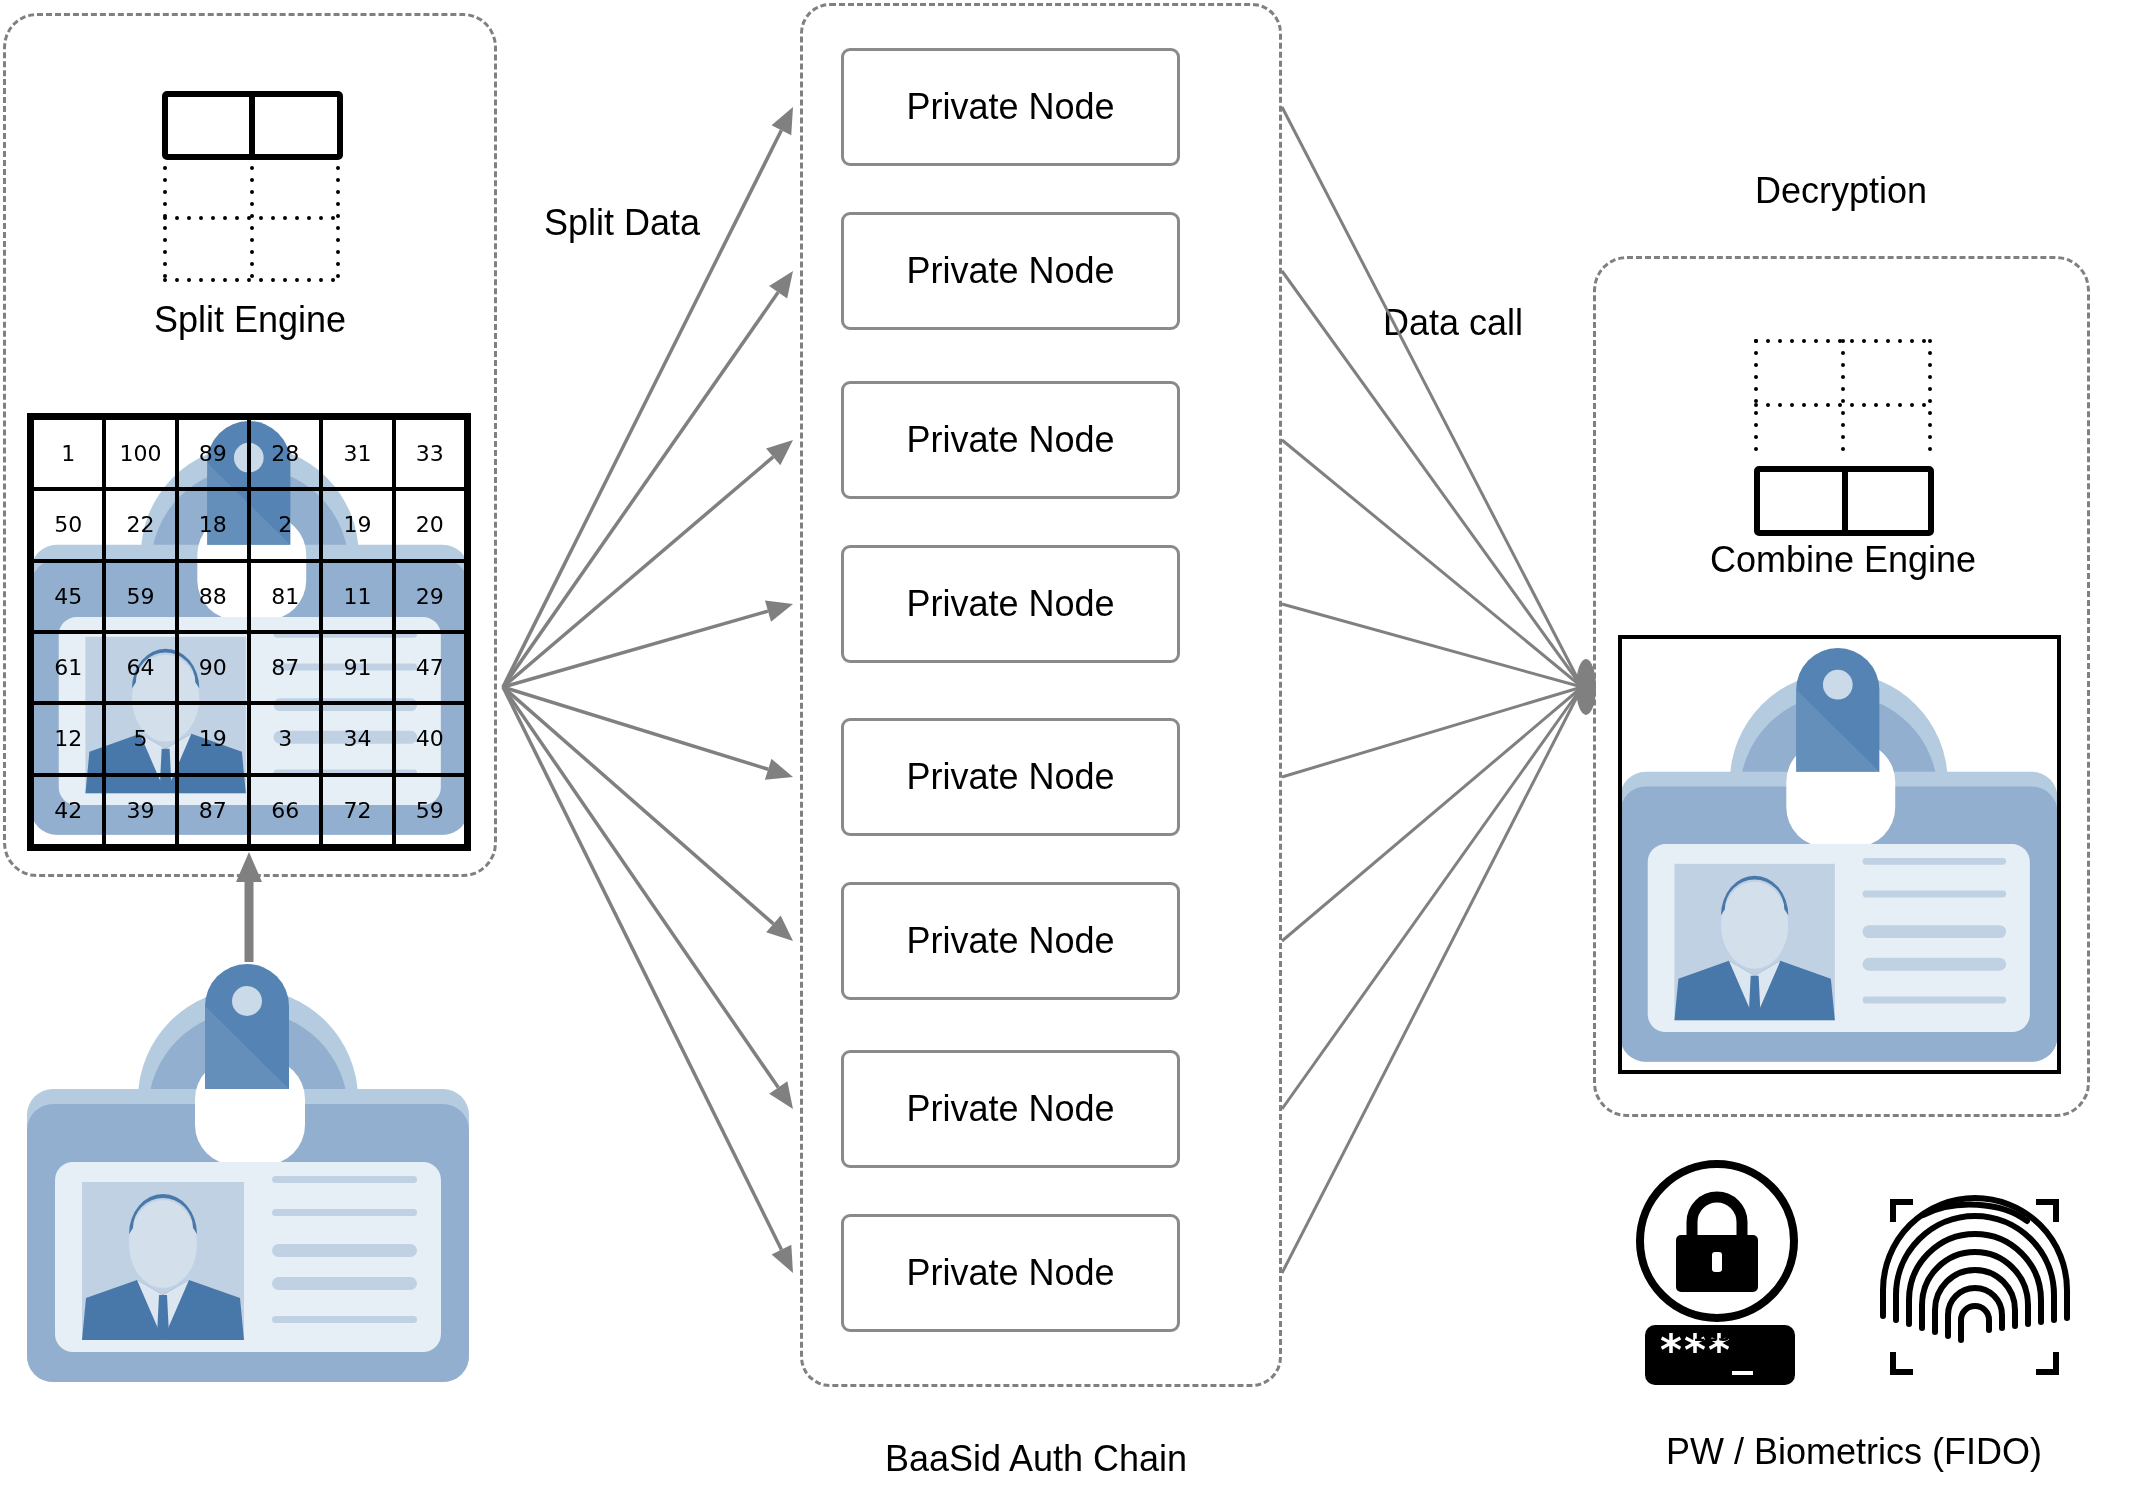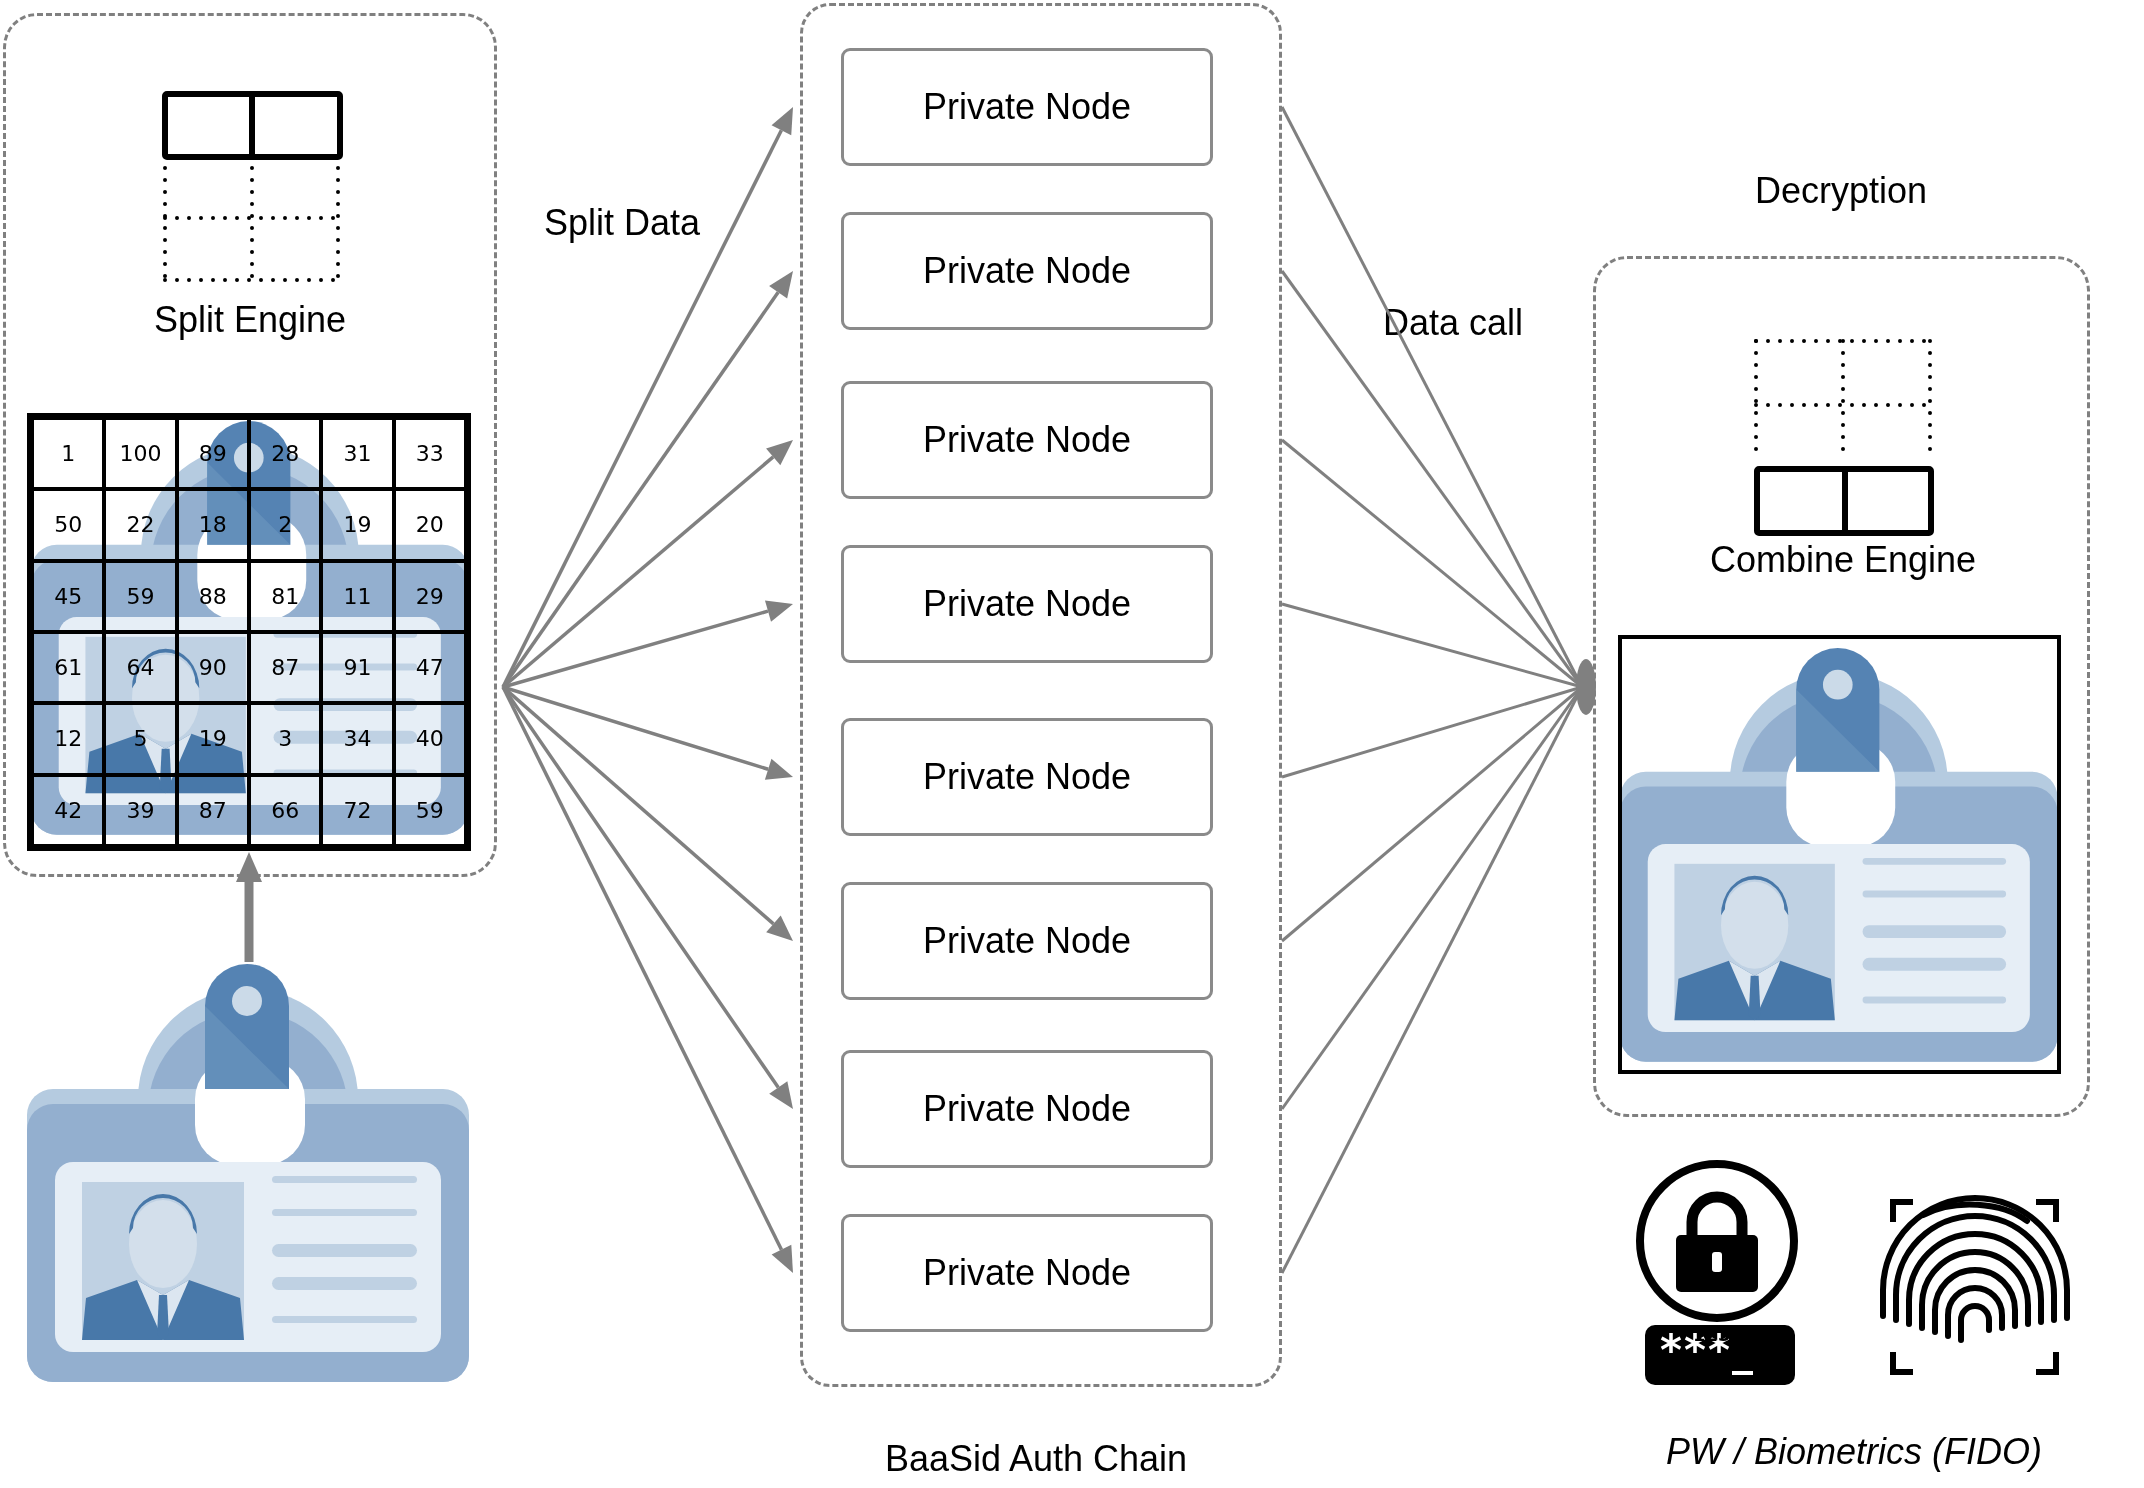--- a/index.html
+++ b/index.html
@@ -1,19 +1,19 @@
 <!DOCTYPE html>
 <html><head>
 <meta charset="utf-8">
 <style>
   html, body { margin: 0; padding: 0; background: #ffffff; }
   body { width: 2144px; height: 1488px; position: relative; overflow: hidden; font-family: "Liberation Sans", sans-serif; color: #000; }
   .abs { position: absolute; }
   .dashed-box { position: absolute; border: 3px dashed #808080; border-radius: 34px; box-sizing: border-box; }
-  .node { position: absolute; left: 841px; width: 372px; height: 118px; border: 3px solid #8a8a8a; border-radius: 9px; box-sizing: border-box; background: #fff; display: flex; align-items: center; justify-content: center; font-size: 36px; }
+  .node { position: absolute; left: 841px; width: 339px; height: 118px; border: 3px solid #8a8a8a; border-radius: 9px; box-sizing: border-box; background: #fff; display: flex; align-items: center; justify-content: center; font-size: 36px; }
   .label { position: absolute; font-size: 36px; white-space: nowrap; transform: translate(-50%, -50%); }
   #grid { position: absolute; left: 27px; top: 413px; width: 444px; height: 438px; display: grid; grid-template-columns: repeat(6, 1fr); grid-template-rows: repeat(6, 1fr); border: 5px solid #000; box-sizing: border-box; }
   #grid .cell { border: 2.5px solid #000; display: flex; align-items: center; justify-content: center; font-size: 22px; font-family: "DejaVu Sans", sans-serif; }
   svg { position: absolute; left: 0; top: 0; overflow: visible; }
 </style>
 </head>
 <body>
 
 <div class="dashed-box" style="left:3px; top:13px; width:494px; height:864px;"></div>
 
@@ -243,13 +243,13 @@
       <path d="M1961 1340 v-20 a14 14 0 0 1 28 0 v10"></path>
       <path d="M1948 1336 v-21 a27 27 0 0 1 54 0 v13"></path>
       <path d="M1935 1332 v-22 a40 40 0 0 1 80 0 v16"></path>
       <path d="M1922 1328 v-23 a53 53 0 0 1 106 0 v19"></path>
       <path d="M1909 1324 v-24 a66 66 0 0 1 132 0 v22"></path>
       <path d="M1896 1320 v-25 a79 79 0 0 1 158 0 v25"></path>
       <path d="M1883 1316 v-26 a92 92 0 0 1 184 0 v28"></path>
       <path d="M1923 1215 a70 40 0 0 1 104 6"></path>
     </g>
 </svg>
-<div class="label" style="left:1854px; top:1452px;font-style:italic;">PW / Biometrics (FIDO)</div>
+<div class="label" style="left:1854px; top:1452px;">PW / Biometrics (FIDO)</div>
 
 </body></html>

